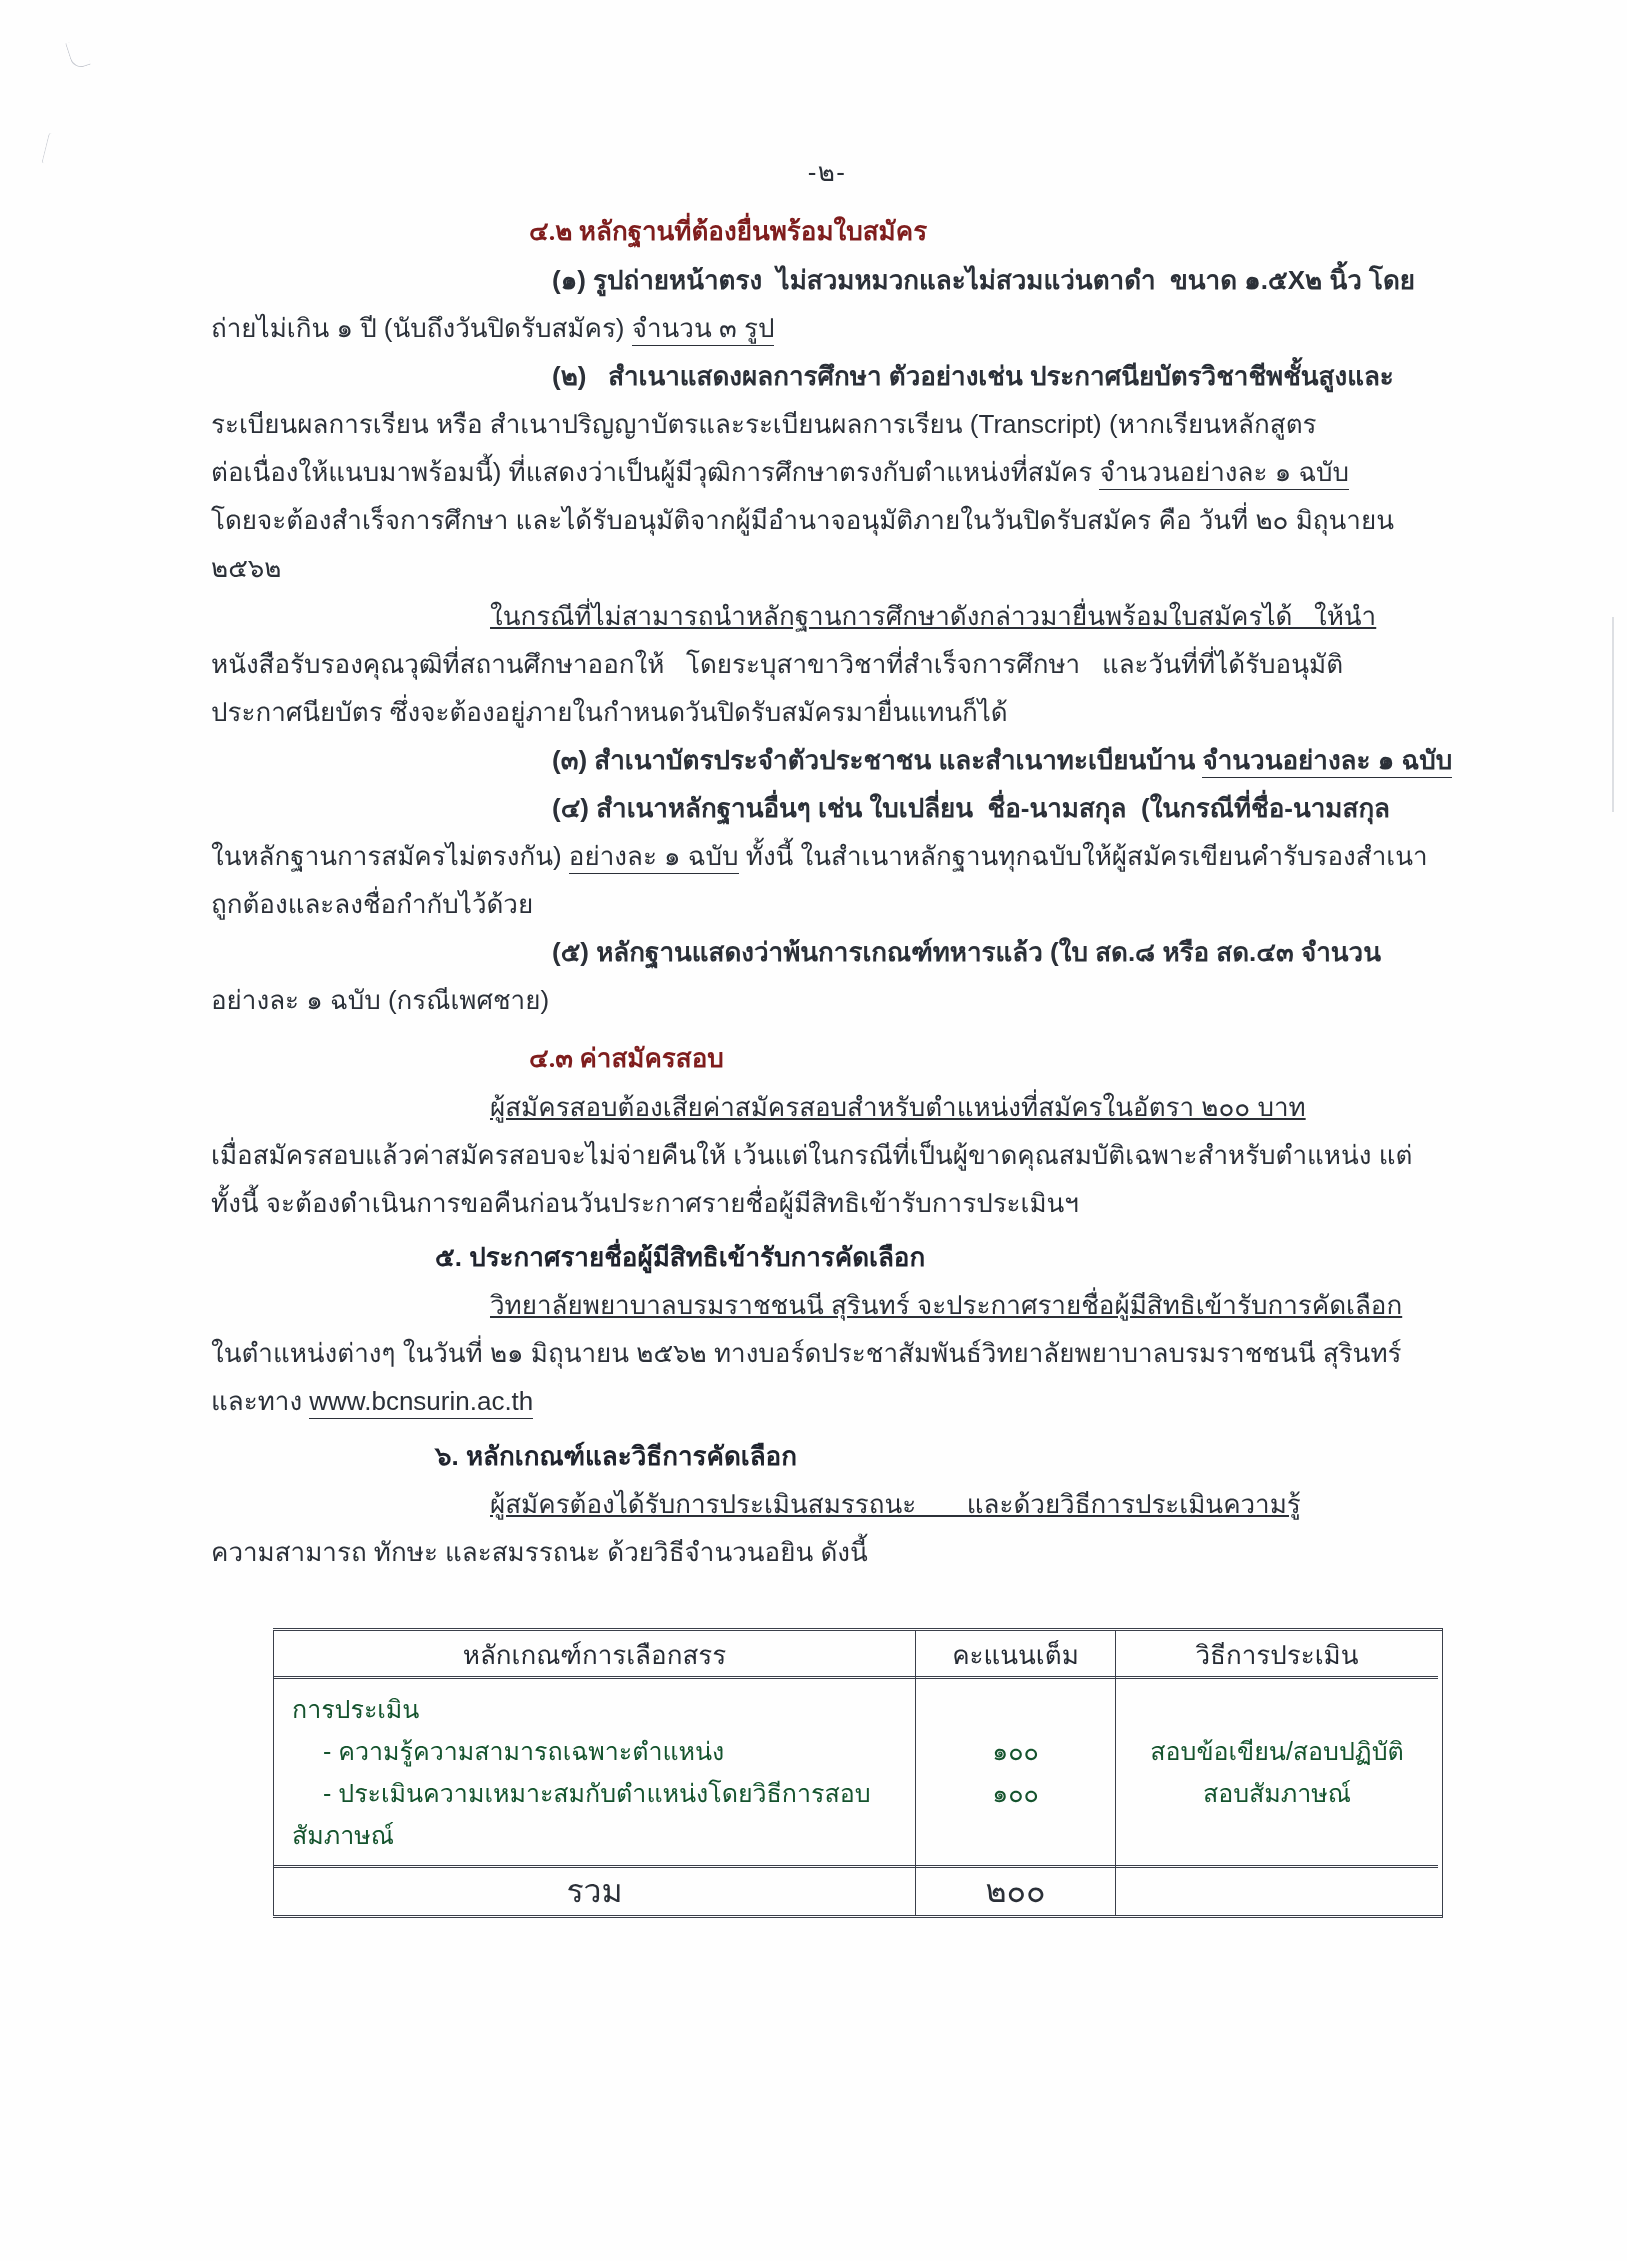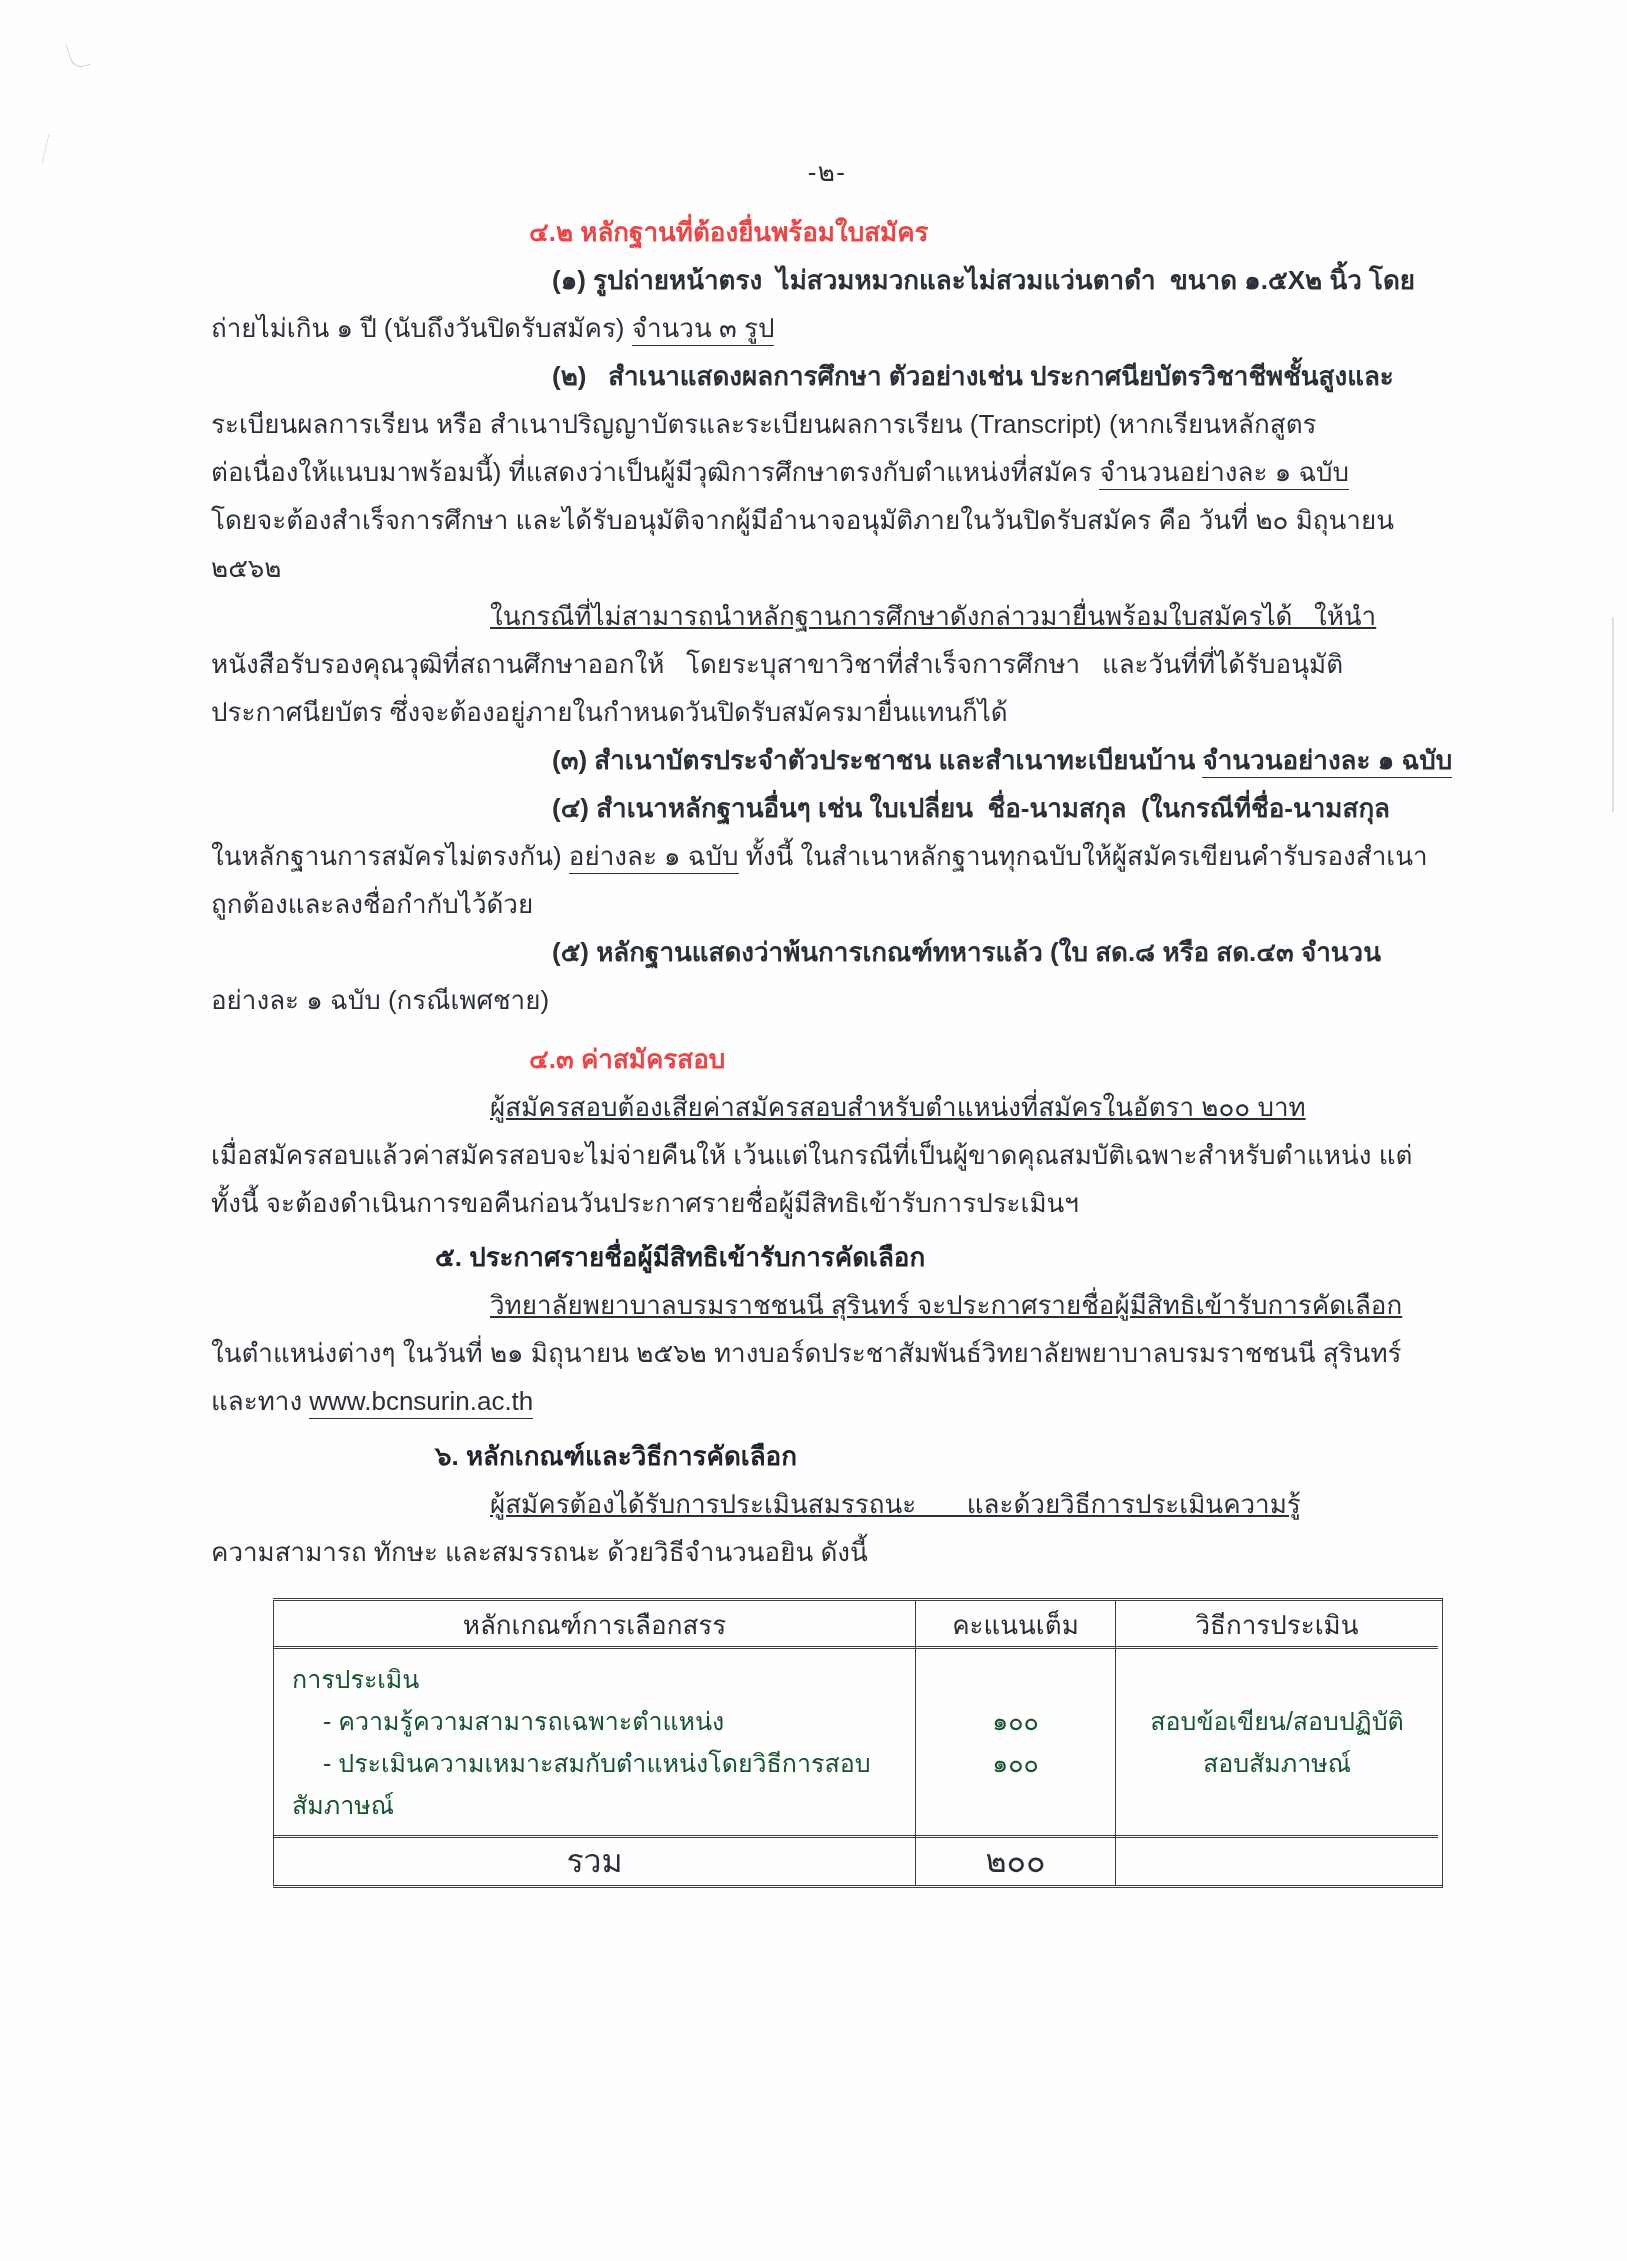--- a/index.html
+++ b/index.html
@@ -15,28 +15,28 @@
     position:absolute;
     left:211px; right:185px; top:146px;
   }
   .line{
     font-size:26px;
     line-height:48px;
     white-space:pre;
     color:#2b3038;
   }
   .pagenum{ text-align:center; line-height:52px; letter-spacing:1.3px; }
-  .h-sub{ padding-left:318px; font-weight:700; color:#ef4444; margin-top:10.4px; }
+  .h-sub{ padding-left:318px; font-weight:700; color:#7f1d1d; margin-top:10.4px;font-family:Liberation Serif, serif; }
   .h-main{ padding-left:224px; font-weight:700; color:#20242e; margin-top:6.5px; }
   .indent-item{ padding-left:341px;font-weight:bold; }
   .indent-para{ padding-left:279px;text-decoration:underline; }
   .u{ border-bottom:1.9px solid #2b3038; padding-bottom:1.3px; }
   
   .tbl{
-    margin-left:62px; margin-top:22px;
+    margin-left:62px; margin-top:52px;
     width:1170px;
     border-left:1.3px solid #3a3f4a;
     border-right:1.3px solid #3a3f4a;
     border-top:3.9px double #3a3f4a;
     border-bottom:3.9px double #3a3f4a;
     box-sizing:border-box;
   }
   .tr{ display:grid; grid-template-columns:642px 200px 322px; }
   .td{ border-right:1.3px solid #3a3f4a; box-sizing:border-box; overflow:hidden;}
   .td:last-child{ border-right:none; }

